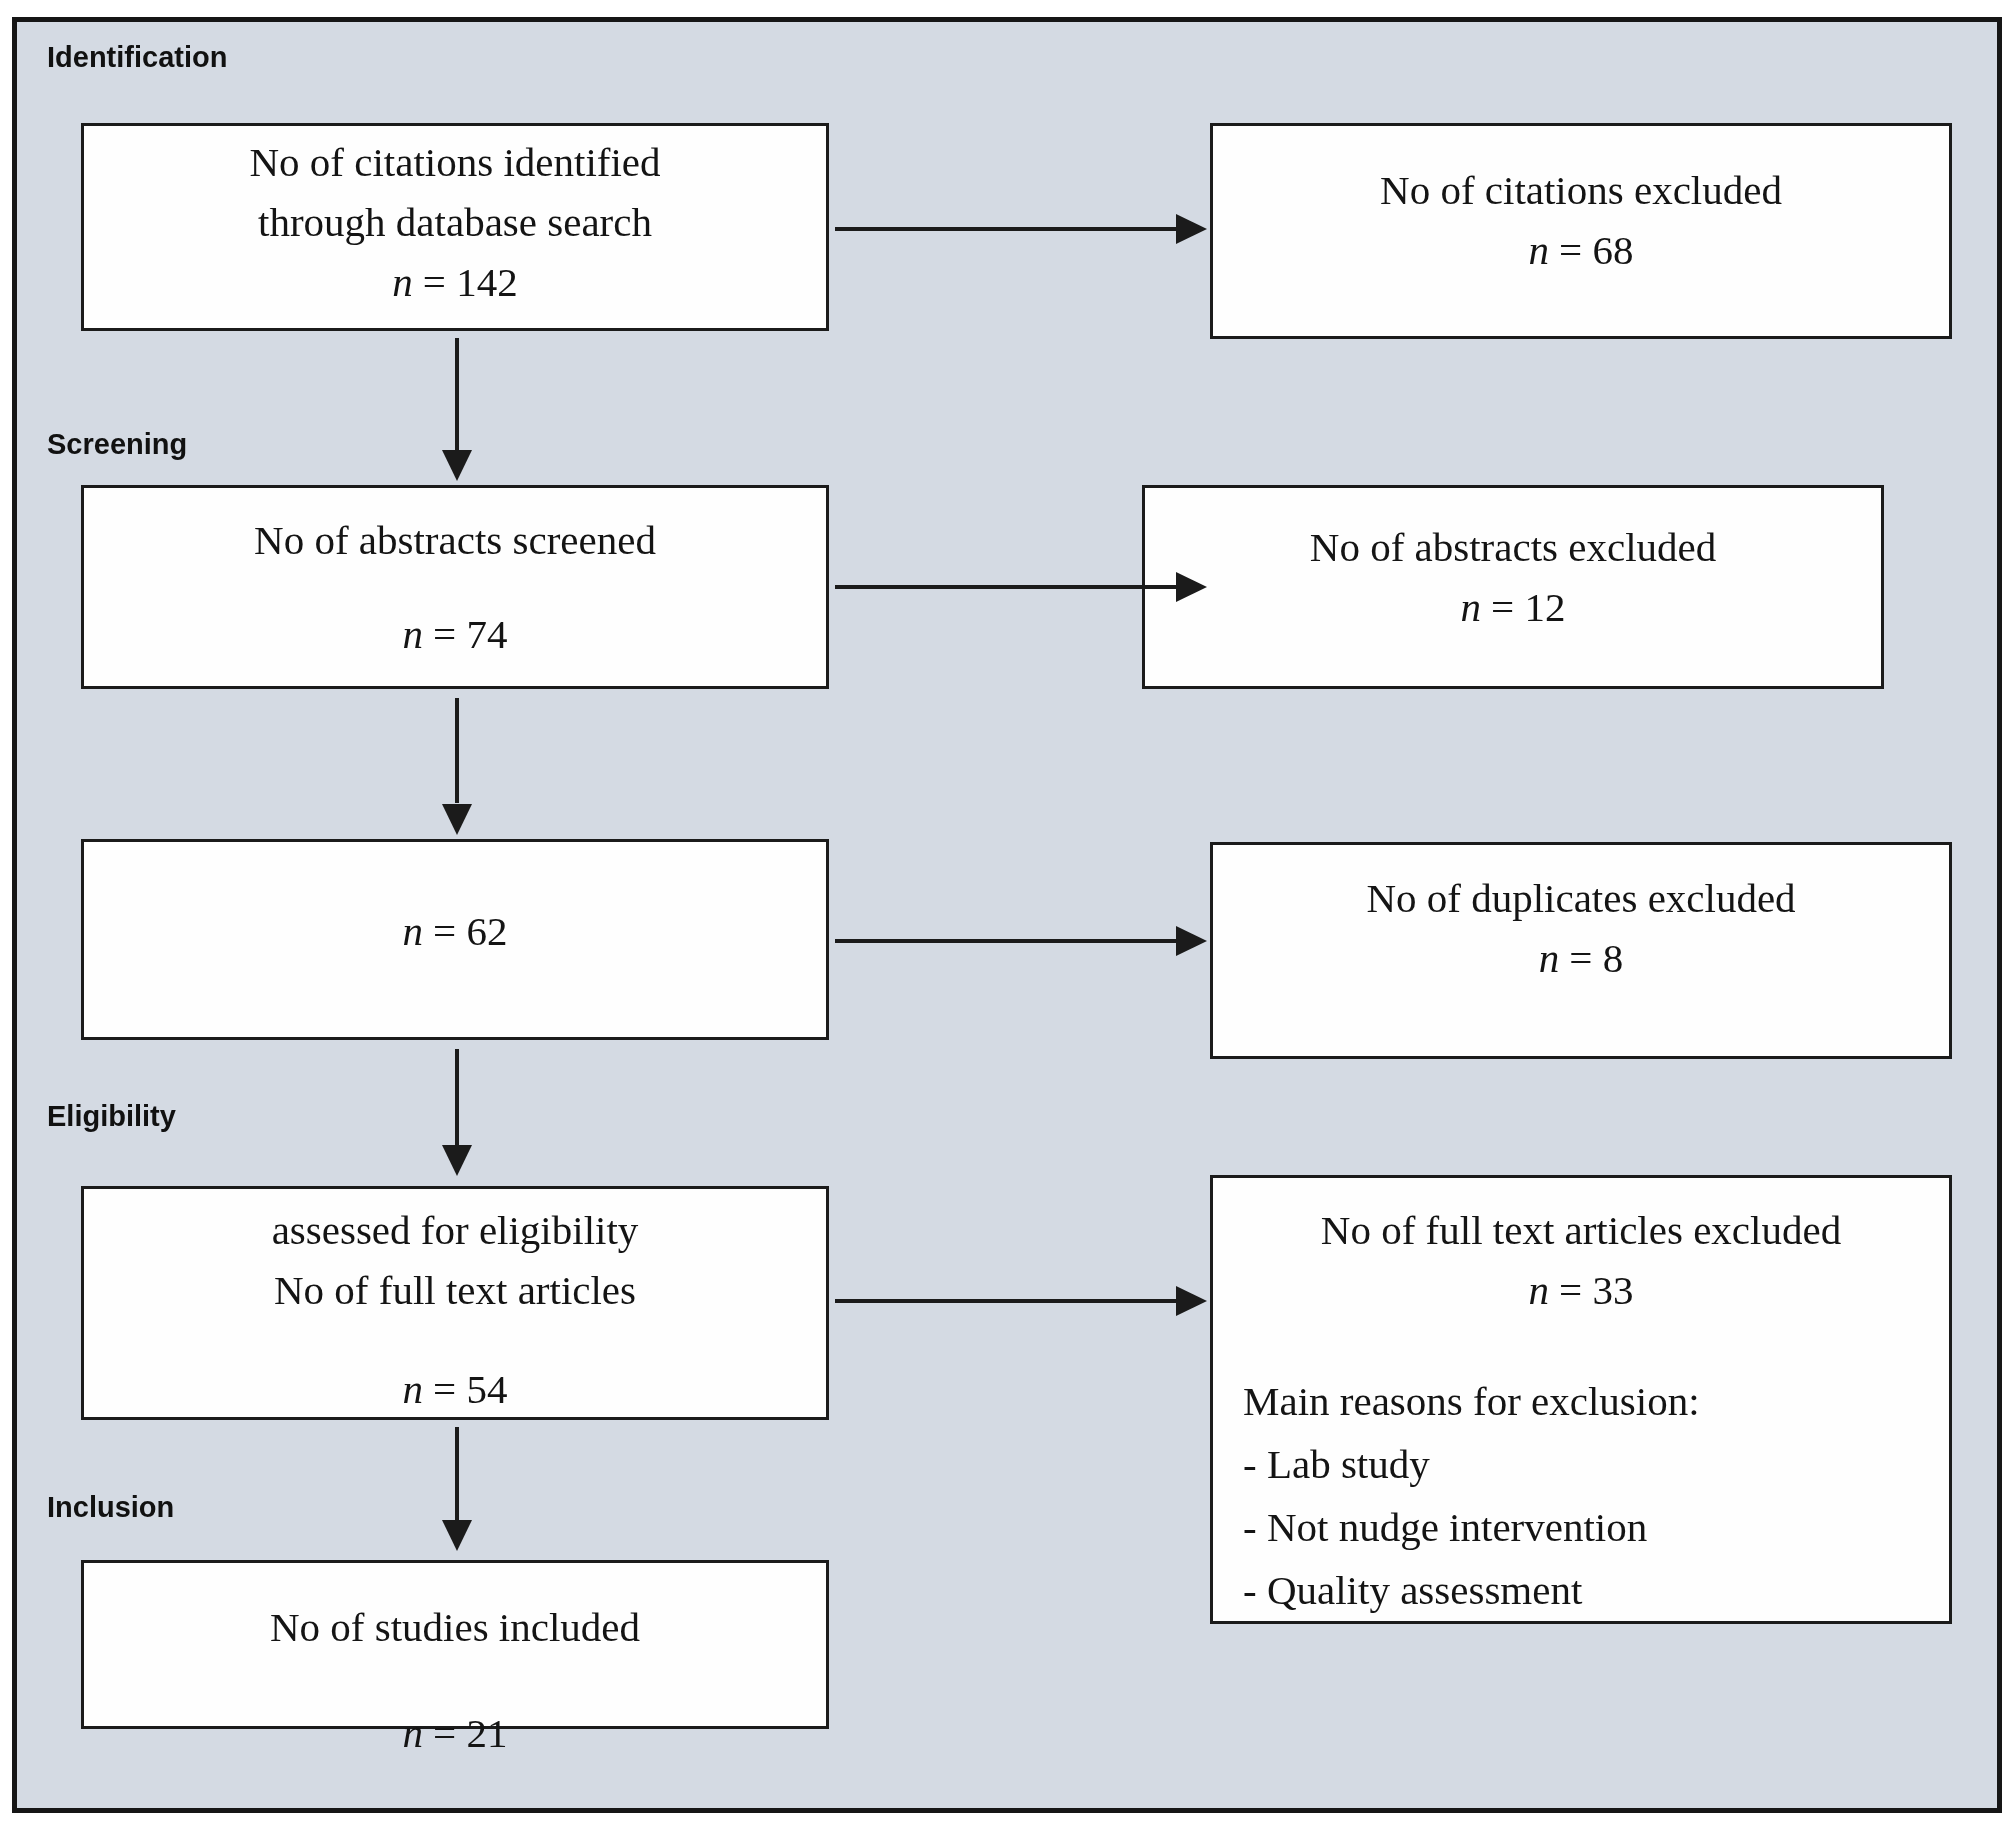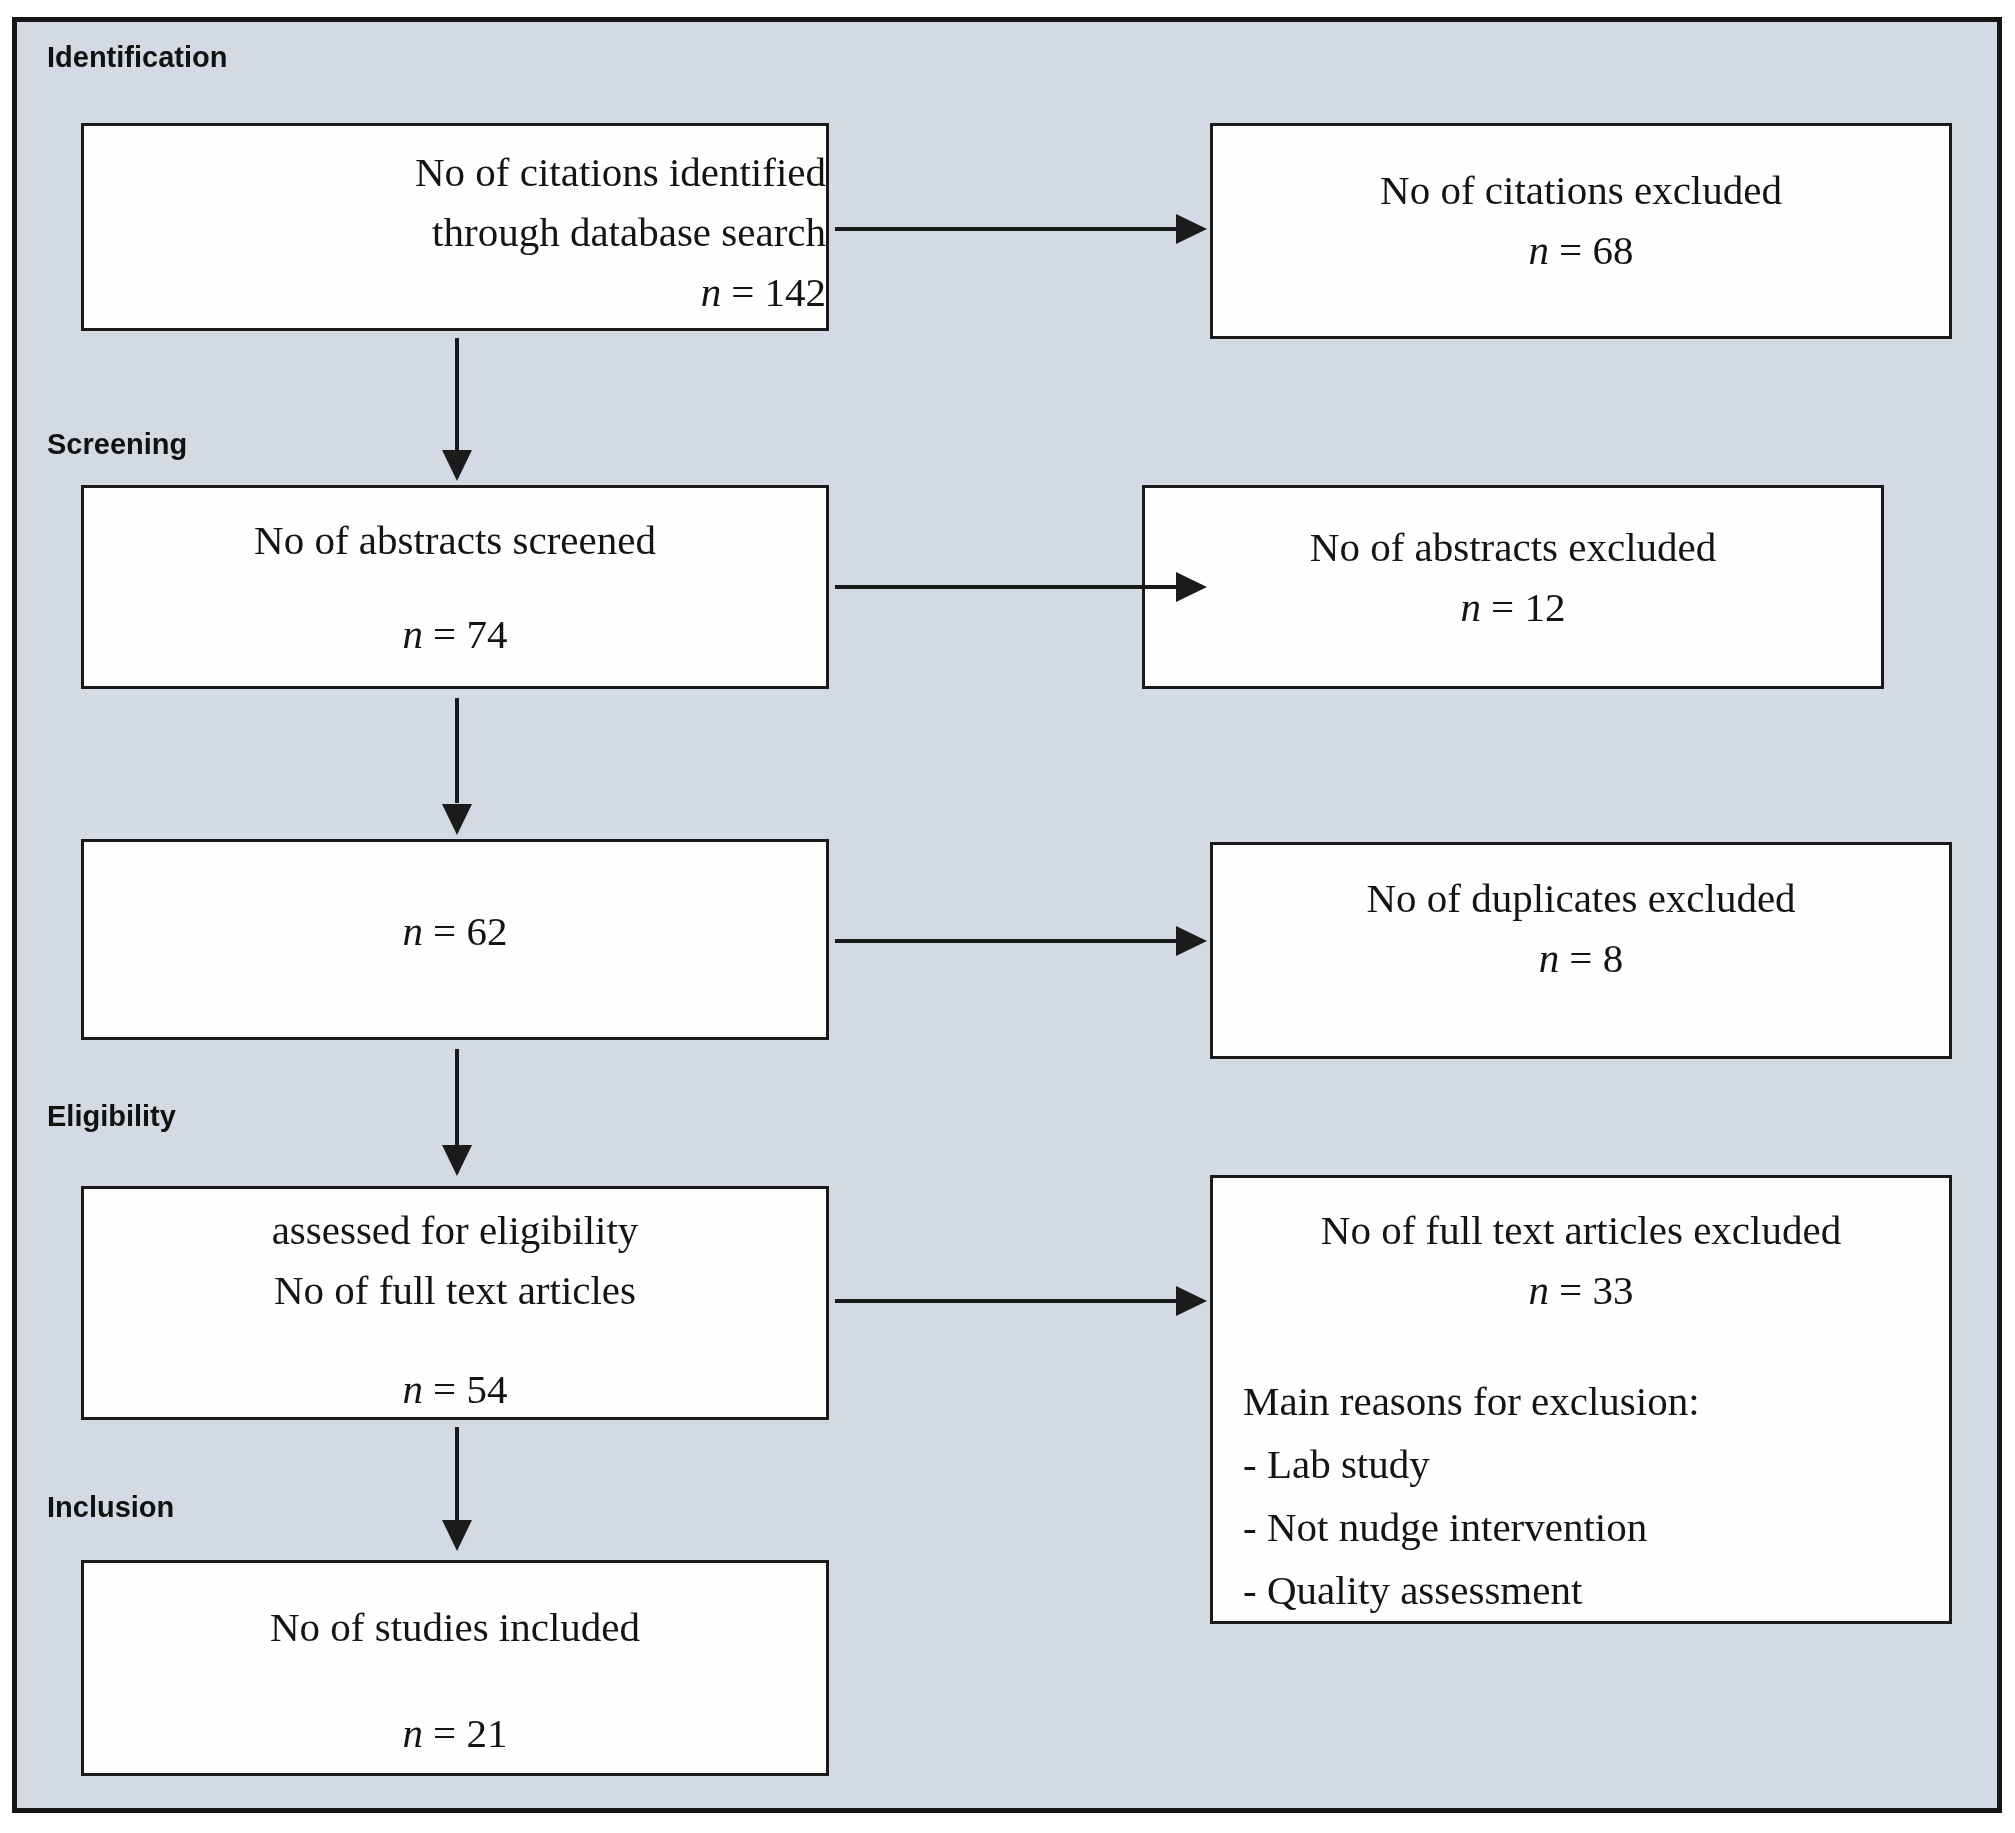--- a/index.html
+++ b/index.html
@@ -33,21 +33,21 @@
 
 <div id="canvas">
 
   <div class="frame"></div>
 
   <div class="section" style="left:47px;top:41px;">Identification</div>
   <div class="section" style="left:47px;top:428px;">Screening</div>
   <div class="section" style="left:47px;top:1100px;">Eligibility</div>
   <div class="section" style="left:47px;top:1491px;">Inclusion</div>
 
-  <div class="box" style="left:81px;top:123px;width:748px;height:208px;padding-top:16px;text-align:right;">
+  <div class="box" style="left:81px;top:123px;width:748px;height:208px;padding-top:6px;">
     <span class="line">No of citations identified</span>
     <span class="line">through database search</span>
     <span class="line"><span class="nvar">n</span><span class="nval">= 142</span></span>
   </div>
 
   <div class="box" style="left:81px;top:485px;width:748px;height:204px;padding-top:22.3px;">
     <span class="line">No of abstracts screened</span>
     <span class="gap" style="height:34px;"></span>
     <span class="line"><span class="nvar">n</span><span class="nval">= 74</span></span>
   </div>
@@ -57,21 +57,21 @@
     <span class="line"><span class="nvar">n</span><span class="nval">= 62</span></span>
   </div>
 
   <div class="box" style="left:81px;top:1186px;width:748px;height:234px;padding-top:11.2px;">
     <span class="line">assessed for eligibility</span>
     <span class="line">No of full text articles</span>
     <span class="gap" style="height:39px;"></span>
     <span class="line"><span class="nvar">n</span><span class="nval">= 54</span></span>
   </div>
 
-  <div class="box" style="left:81px;top:1560px;width:748px;height:216px;padding-top:34px;">
+  <div class="box" style="left:81px;top:1560px;width:748px;height:169px;padding-top:34px;">
     <span class="line">No of studies included</span>
     <span class="gap" style="height:46px;"></span>
     <span class="line"><span class="nvar">n</span><span class="nval">= 21</span></span>
   </div>
 
   <div class="box" style="left:1210px;top:123px;width:742px;height:216px;padding-top:34px;">
     <span class="line">No of citations excluded</span>
     <span class="line"><span class="nvar">n</span><span class="nval">= 68</span></span>
   </div>
 

